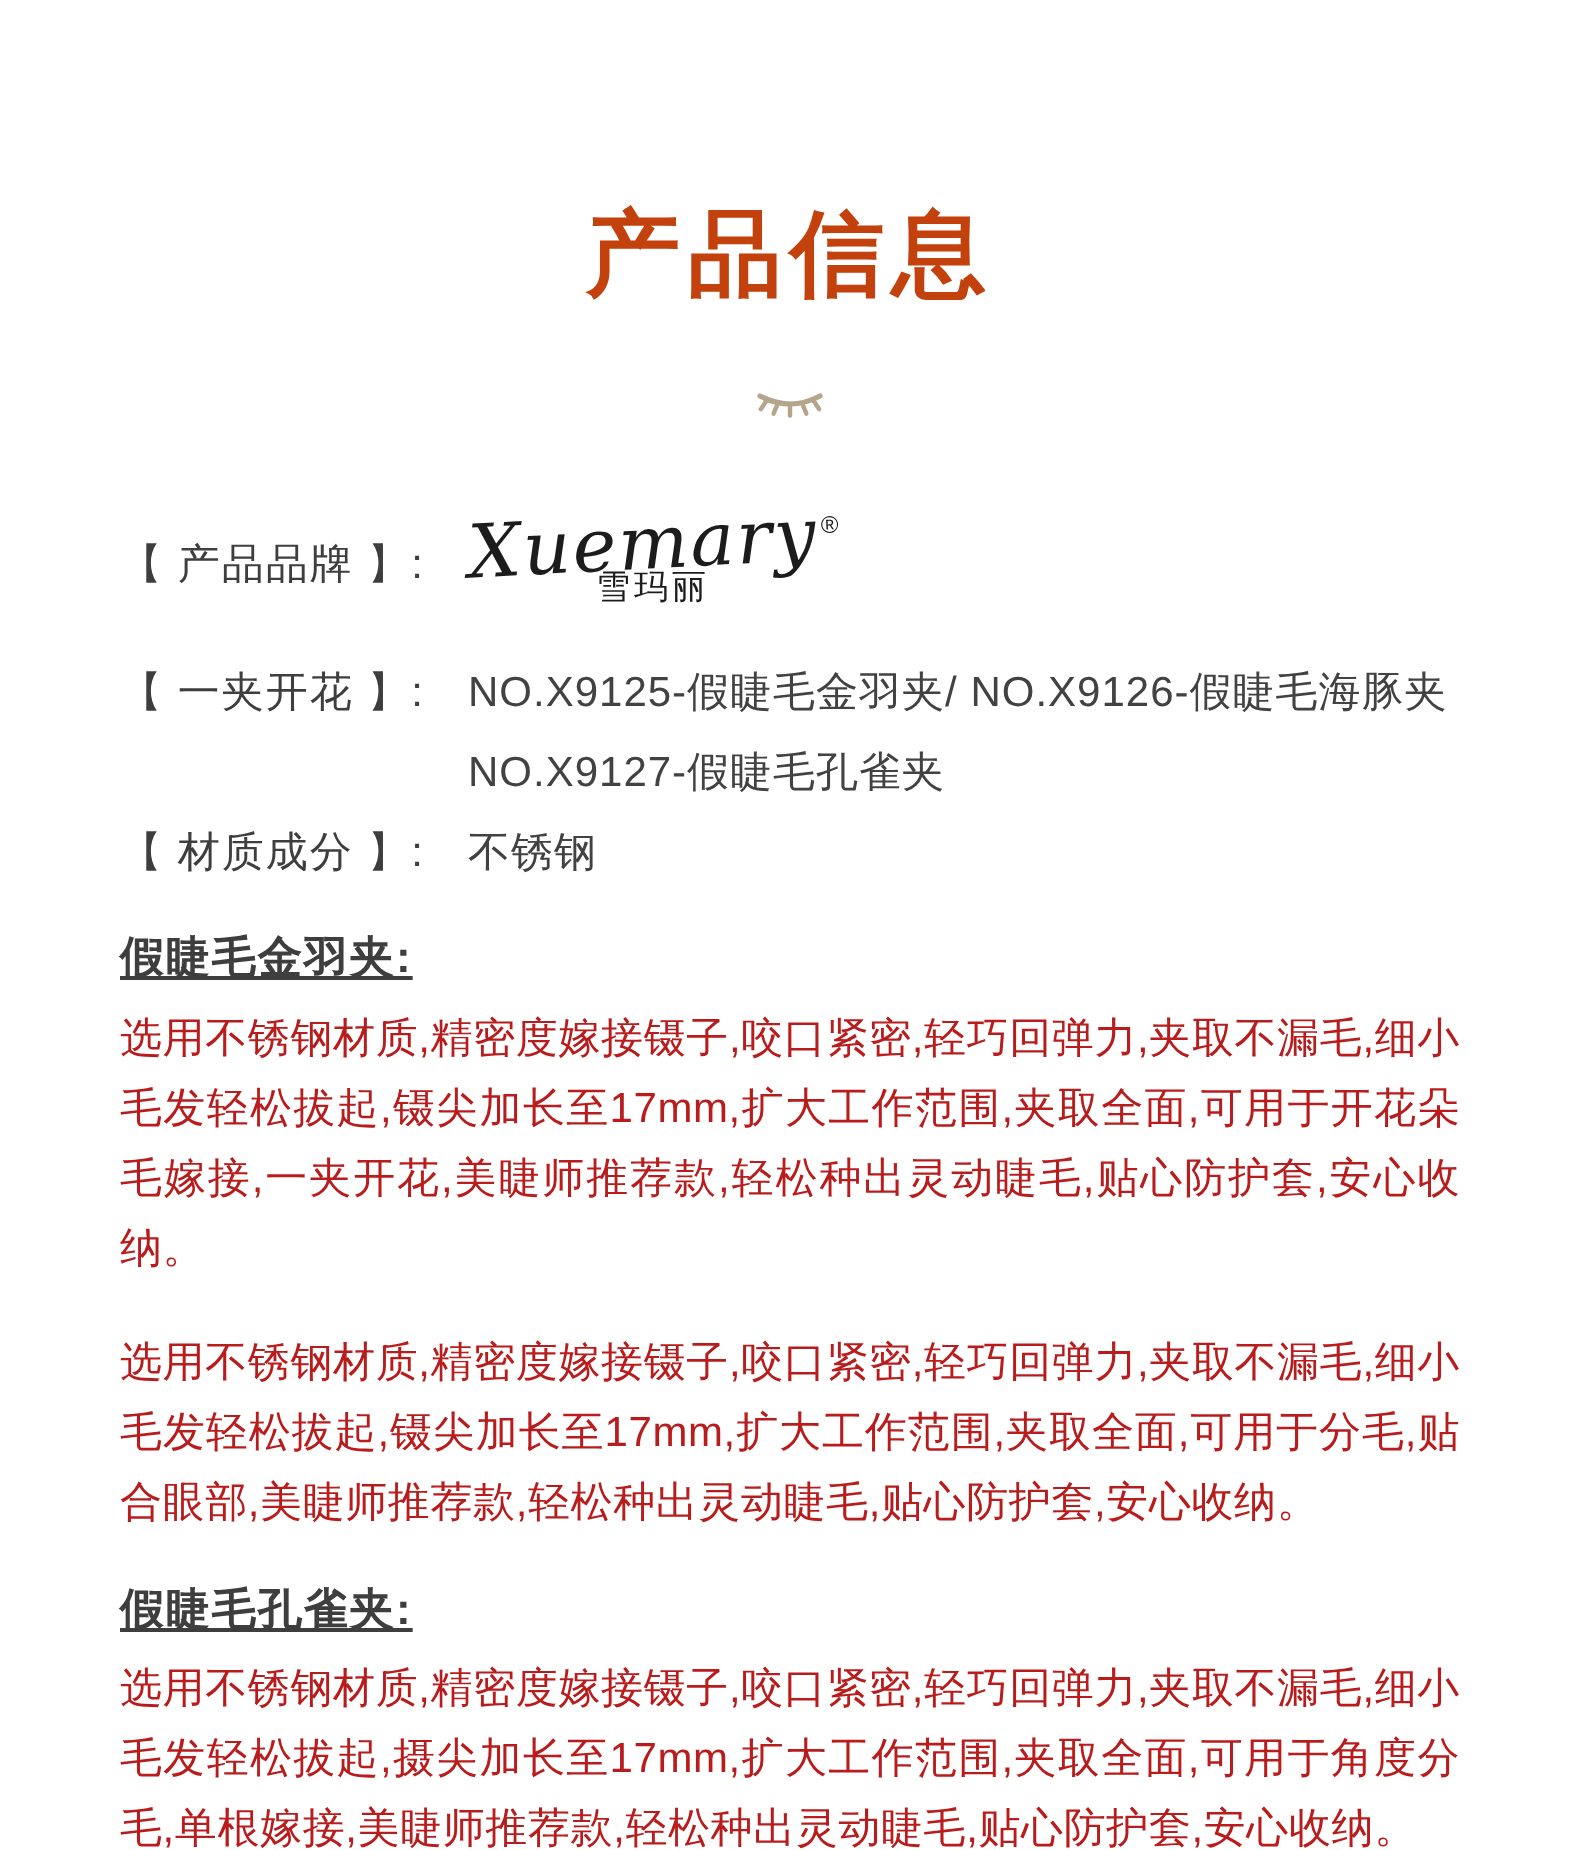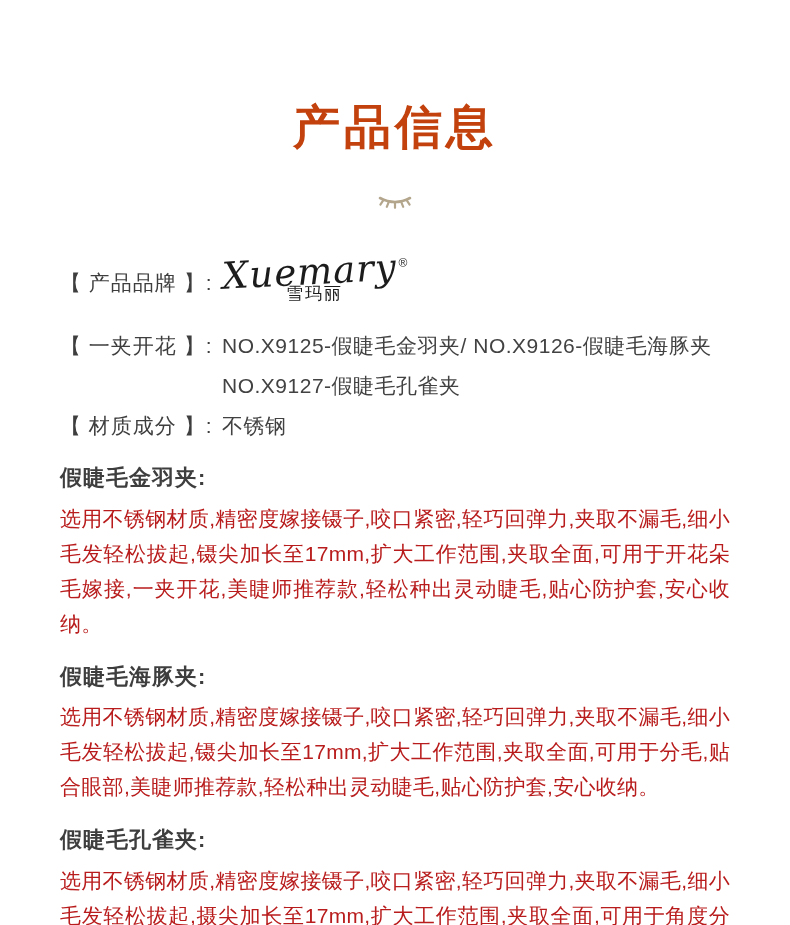--- a/index.html
+++ b/index.html
@@ -25,20 +25,21 @@
     margin-top: 34px;
     text-align: center;
     height: 18px;
     line-height: 0;
   }
 
   
   .info-row {
     display: flex;
     align-items: flex-start;
+    gap: 12px;
   }
   .row-label {
     flex: 0 0 162px;
     font-size: 21px;
     color: #3e3e3e;
     letter-spacing: 1px;
     white-space: nowrap;
     line-height: 40px;
   }
   .row-value {
@@ -83,20 +84,21 @@
 
   .sections { margin-top: 18px; }
   .section { margin-bottom: 22px; }
   .section-heading {
     font-size: 22px;
     font-weight: bold;
     color: #3e3e3e;
     letter-spacing: 1px;
     line-height: 1.3;
     margin-bottom: 8px;
+    text-decoration: underline;
   }
   .section-body {
     font-size: 21px;
     color: #b91c1c;
     line-height: 35px;
     letter-spacing: 0.3px;
     text-align: justify;
   }
 </style>
 </head>
@@ -141,21 +143,20 @@
   </div>
 
   <div class="sections">
 
     <div class="section">
       <div class="section-heading">假睫毛金羽夹:</div>
       <div class="section-body">选用不锈钢材质,精密度嫁接镊子,咬口紧密,轻巧回弹力,夹取不漏毛,细小毛发轻松拔起,镊尖加长至17mm,扩大工作范围,夹取全面,可用于开花朵毛嫁接,一夹开花,美睫师推荐款,轻松种出灵动睫毛,贴心防护套,安心收纳。</div>
     </div>
 
     <div class="section">
-      <div class="section-heading">假睫毛海豚夹:</div>
       <div class="section-body">选用不锈钢材质,精密度嫁接镊子,咬口紧密,轻巧回弹力,夹取不漏毛,细小毛发轻松拔起,镊尖加长至17mm,扩大工作范围,夹取全面,可用于分毛,贴合眼部,美睫师推荐款,轻松种出灵动睫毛,贴心防护套,安心收纳。</div>
     </div>
 
     <div class="section">
       <div class="section-heading">假睫毛孔雀夹:</div>
       <div class="section-body">选用不锈钢材质,精密度嫁接镊子,咬口紧密,轻巧回弹力,夹取不漏毛,细小毛发轻松拔起,摄尖加长至17mm,扩大工作范围,夹取全面,可用于角度分毛,单根嫁接,美睫师推荐款,轻松种出灵动睫毛,贴心防护套,安心收纳。</div>
     </div>
 
   </div>
 

